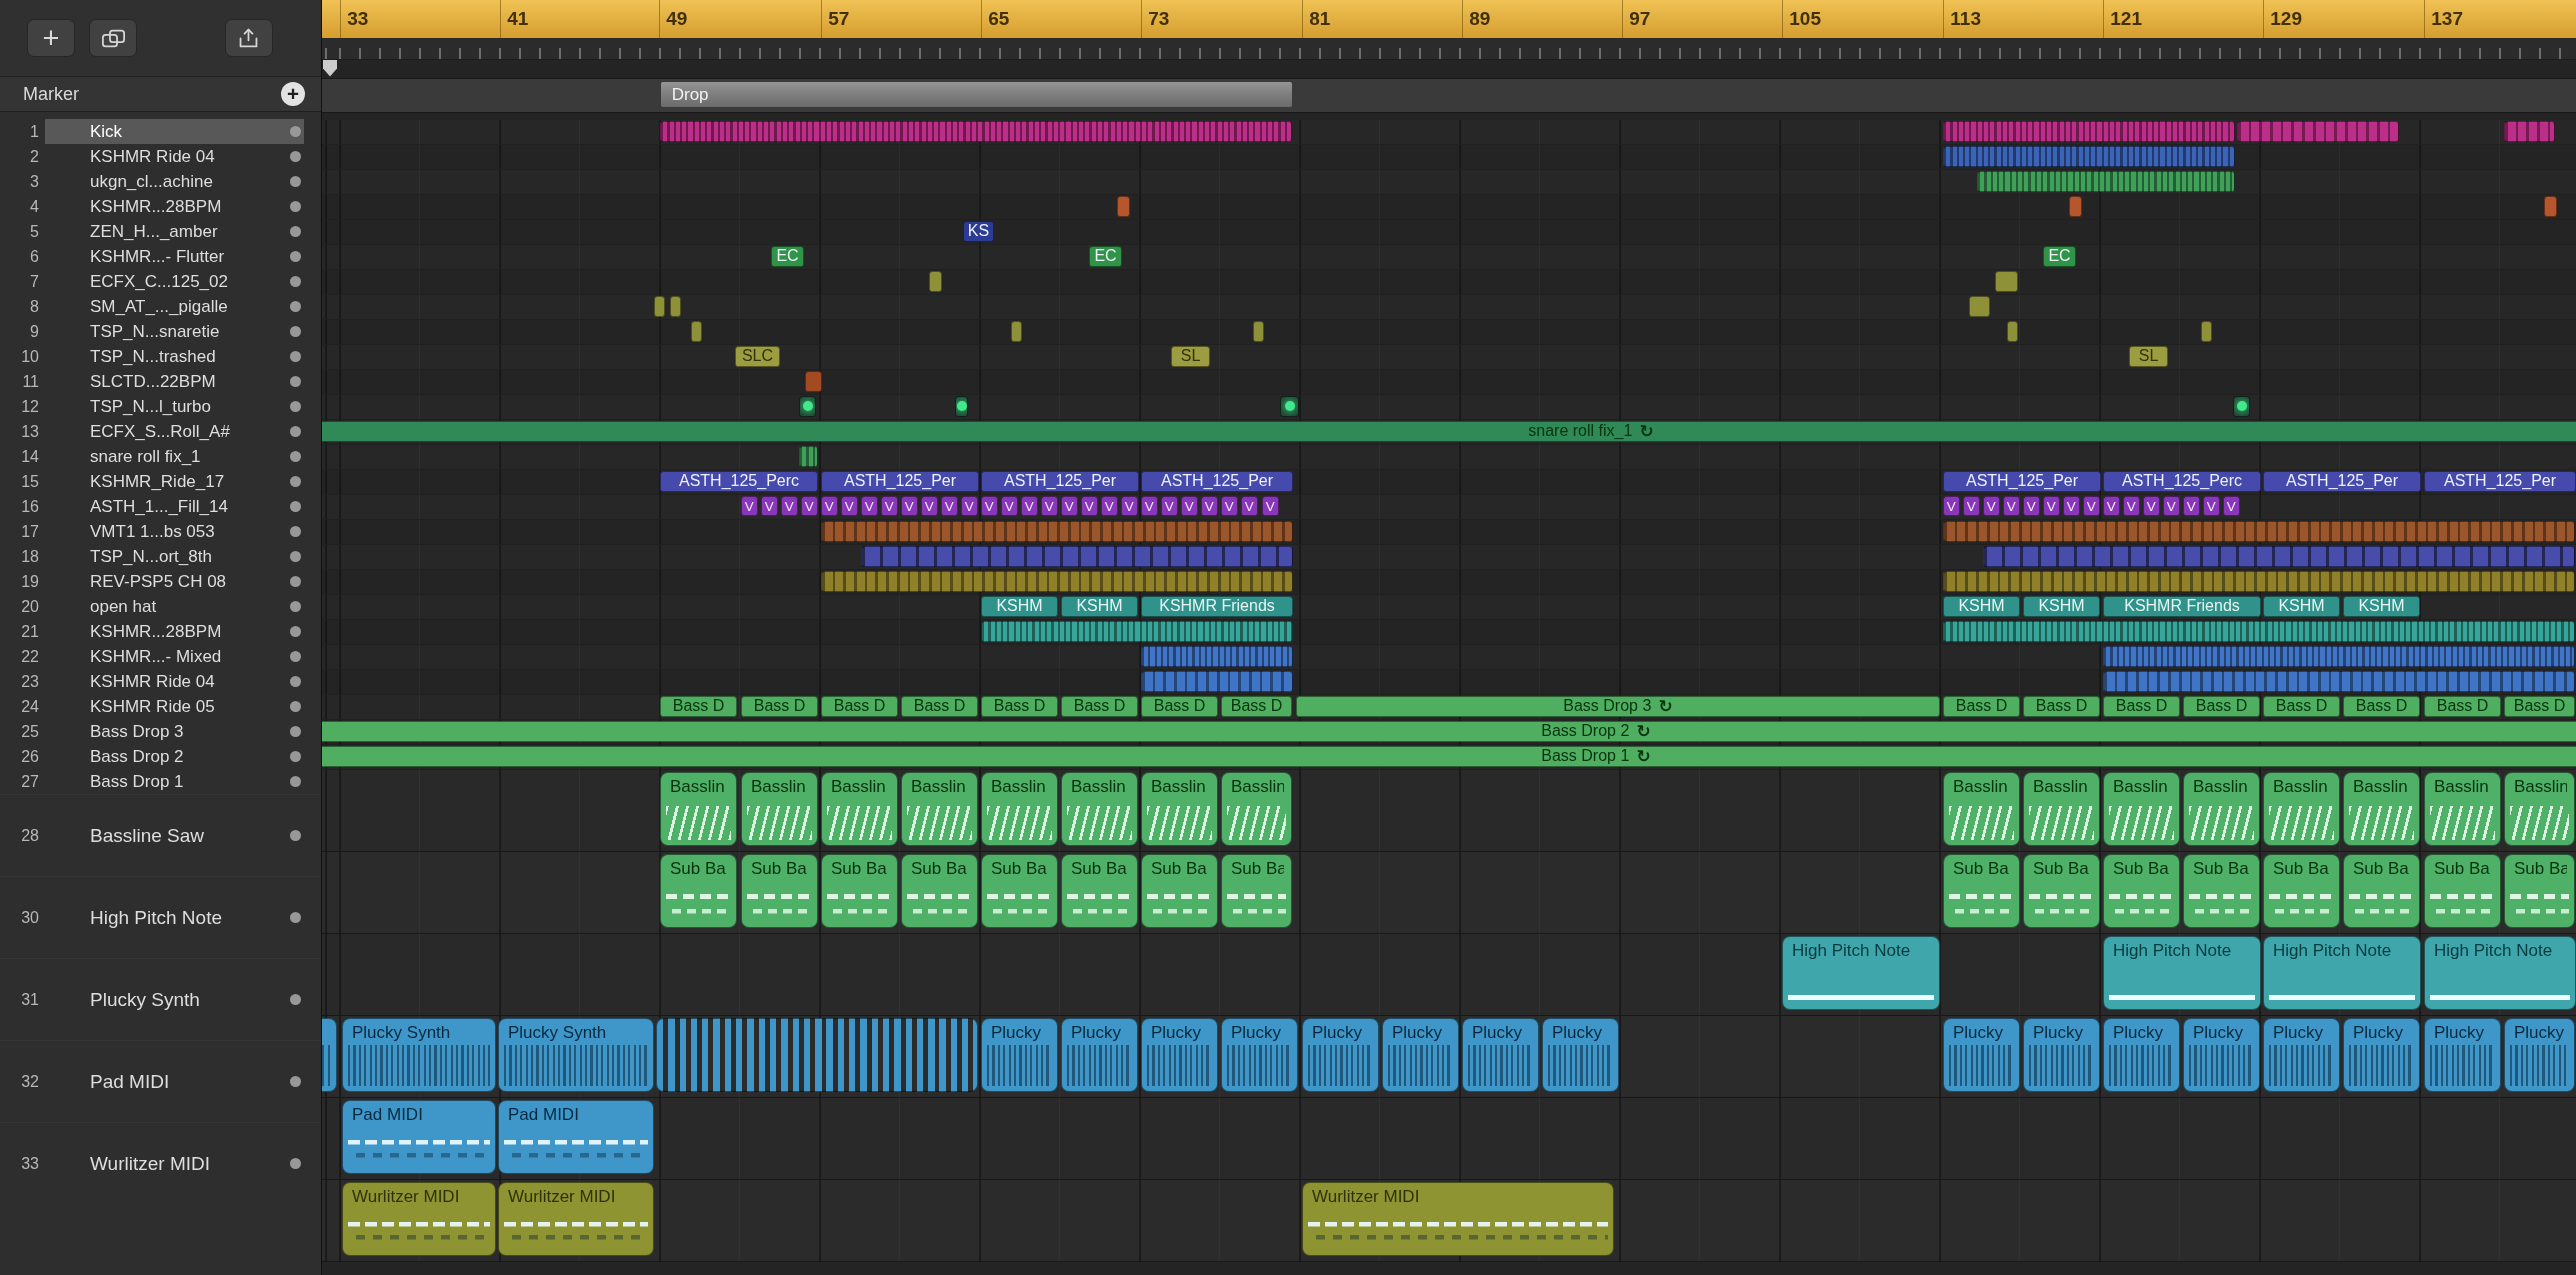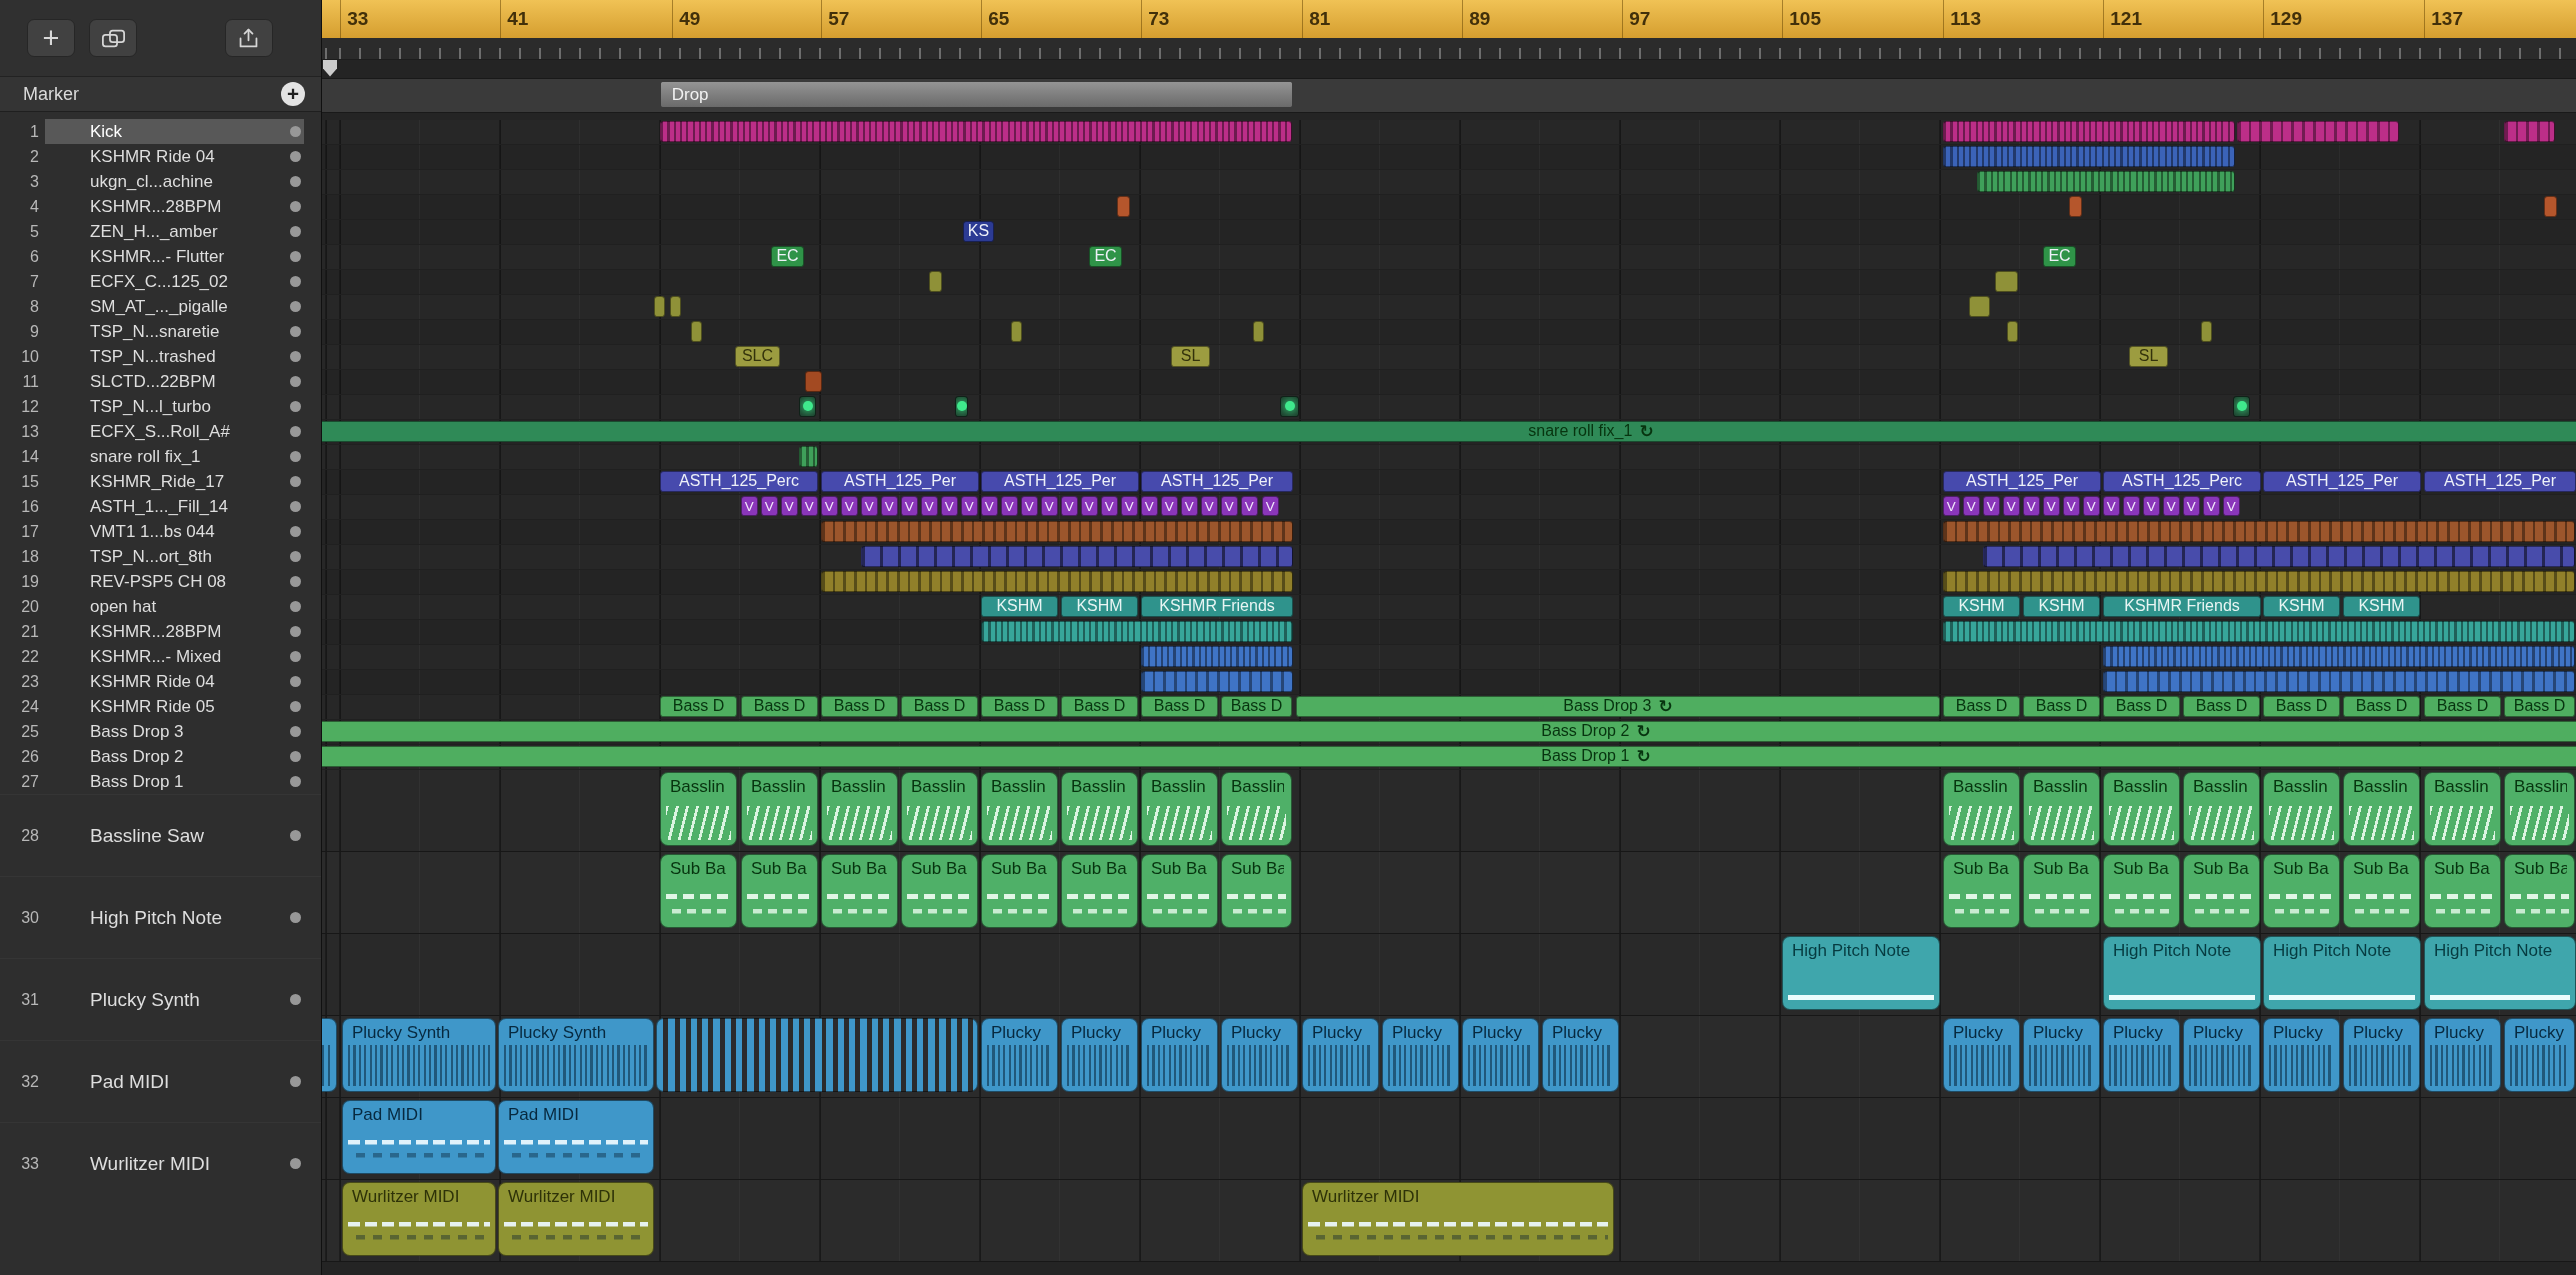--- a/index.html
+++ b/index.html
@@ -192,21 +192,21 @@
           <span class="tname">KSHMR_Ride_17</span>
           <span class="tdot"></span>
         </div>
         <div class="srow small">
           <span class="tnum">16</span>
           <span class="tname">ASTH_1..._Fill_14</span>
           <span class="tdot"></span>
         </div>
         <div class="srow small">
           <span class="tnum">17</span>
-          <span class="tname">VMT1 1...bs 044</span>
+          <span class="tname">VMT1 1...bs 053</span>
           <span class="tdot"></span>
         </div>
         <div class="srow small">
           <span class="tnum">18</span>
           <span class="tname">TSP_N...ort_8th</span>
           <span class="tdot"></span>
         </div>
         <div class="srow small">
           <span class="tnum">19</span>
           <span class="tname">REV-PSP5 CH 08</span>
@@ -281,21 +281,21 @@
   </div>
 
   <div class="timeline">
     <div class="ruler" id="ruler">
         <div class="rtick" style="left: 18px;">
           <span class="rnum">33</span>
         </div>
         <div class="rtick" style="left: 178px;">
           <span class="rnum">41</span>
         </div>
-        <div class="rtick" style="left: 350px;">
+        <div class="rtick" style="left: 337px;">
           <span class="rnum">49</span>
         </div>
         <div class="rtick" style="left: 499px;">
           <span class="rnum">57</span>
         </div>
         <div class="rtick" style="left: 659px;">
           <span class="rnum">65</span>
         </div>
         <div class="rtick" style="left: 819px;">
           <span class="rnum">73</span>

